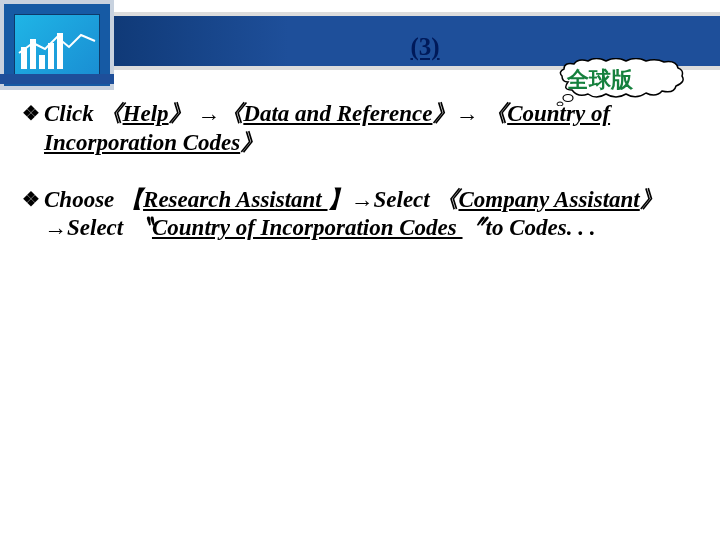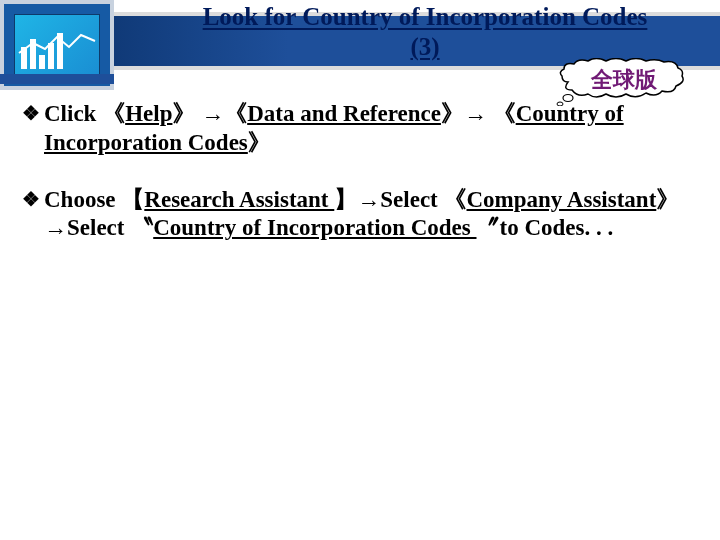--- a/index.html
+++ b/index.html
@@ -44,31 +44,31 @@
     position: absolute; left: 0; top: 74px; width: 114px; height: 10px;
     background: #1e4f9a;
   }
 
   .thought-bubble {
     position: absolute; left: 556px; top: 58px; width: 130px; height: 48px;
     pointer-events: none;
   }
   .thought-bubble svg { width: 100%; height: 100%; }
   .bubble-text {
-    position: absolute; left: 539px; top: 65px; width: 118px;
-    text-align: right; color: #701a75; font-weight: bold; font-size: 22px;
+    position: absolute; left: 567px; top: 65px; width: 118px;
+    text-align: left; color: #15803d; font-weight: bold; font-size: 22px;
   }
 
   .content {
     position: absolute; left: 22px; top: 100px; width: 676px;
     color: #000; font-size: 23px; font-weight: bold; line-height: 1.25;
   }
   .bullet-item { margin-bottom: 28px; display: flex; }
   .diamond { flex: 0 0 22px; color: #000; font-size: 20px; line-height: 1.35; }
-  .bullet-text { flex: 1; }
+  .bullet-text { flex: 1; font-style: italic; }
   .u { text-decoration: underline; text-underline-offset: 2px; }
 </style>
 </head>
 <body>
 
 <div class="header-band"></div>
 
 <div class="logo-tile">
   <div class="logo-screen">
     <div class="logo-bars">
@@ -81,21 +81,21 @@
     <div class="logo-line">
       <svg viewBox="0 0 80 26">
           <polyline points="2,20 16,10 28,16 40,4 52,14 64,2 78,8" fill="none" stroke="#fff" stroke-width="2"></polyline>
         </svg>
     </div>
   </div>
 </div>
 <div class="subband"></div>
 
 <div class="title">
-  <span>Look for Country of Incorporation Codes</span><br>
+  <br>
   <span>(3)</span>
 </div>
 
 <div class="thought-bubble">
   <svg viewBox="0 0 130 48">
     <path d="M12 24 Q6 24 6 18 Q2 14 8 11 Q8 4 18 6 Q22 0 32 3 Q40 -2 50 3 Q60 -2 70 3 Q80 -2 90 3 Q100 0 108 4 Q120 2 122 10 Q128 12 126 18 Q130 24 120 28 Q118 36 106 33 Q100 40 90 35 Q80 42 70 36 Q60 42 50 36 Q40 42 32 36 Q22 40 16 32 Q6 32 12 24 Z" fill="#ffffff" stroke="#000000" stroke-width="1.5"></path>
     <ellipse cx="12" cy="40" rx="5" ry="3.5" fill="#fff" stroke="#000" stroke-width="1.2"></ellipse>
     <ellipse cx="4" cy="46" rx="3" ry="2" fill="#fff" stroke="#000" stroke-width="1"></ellipse>
   </svg>
 </div>

